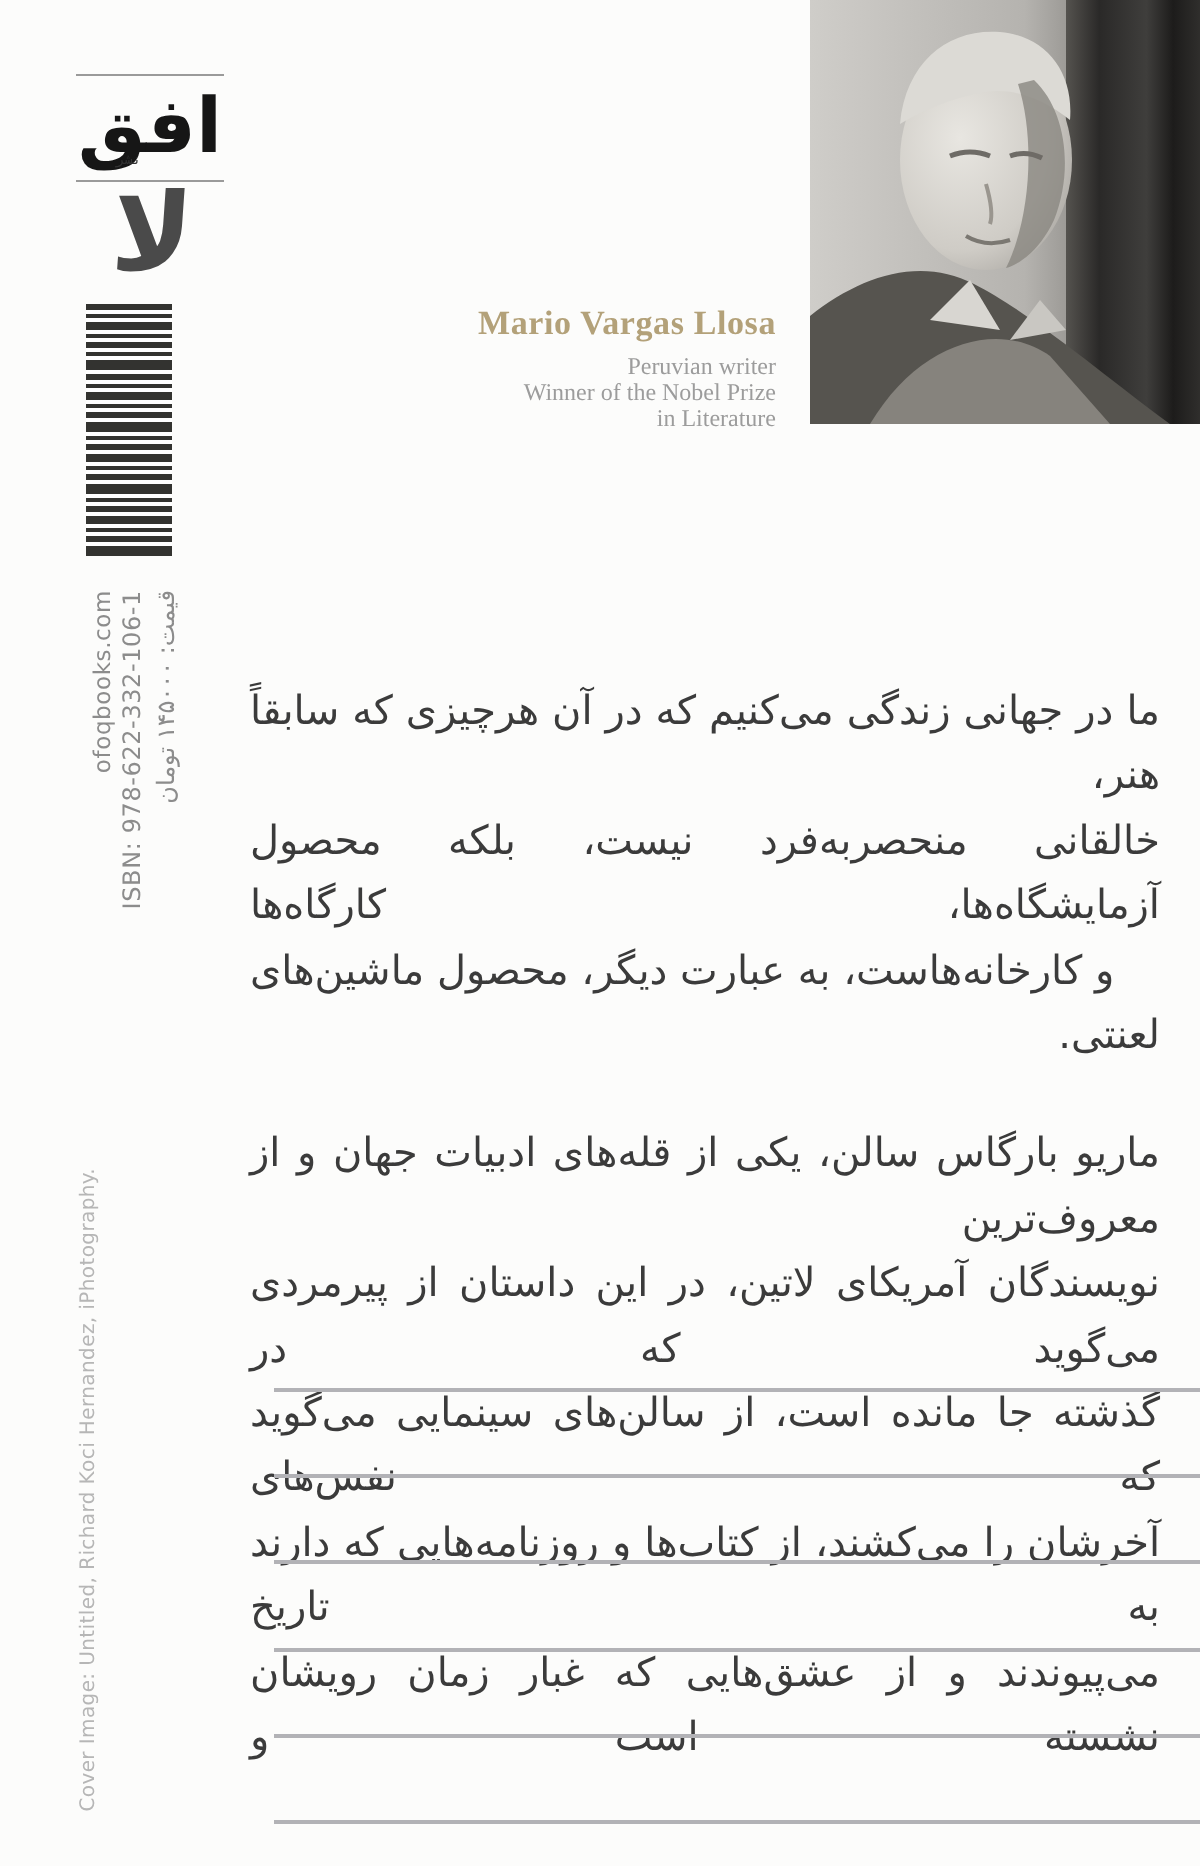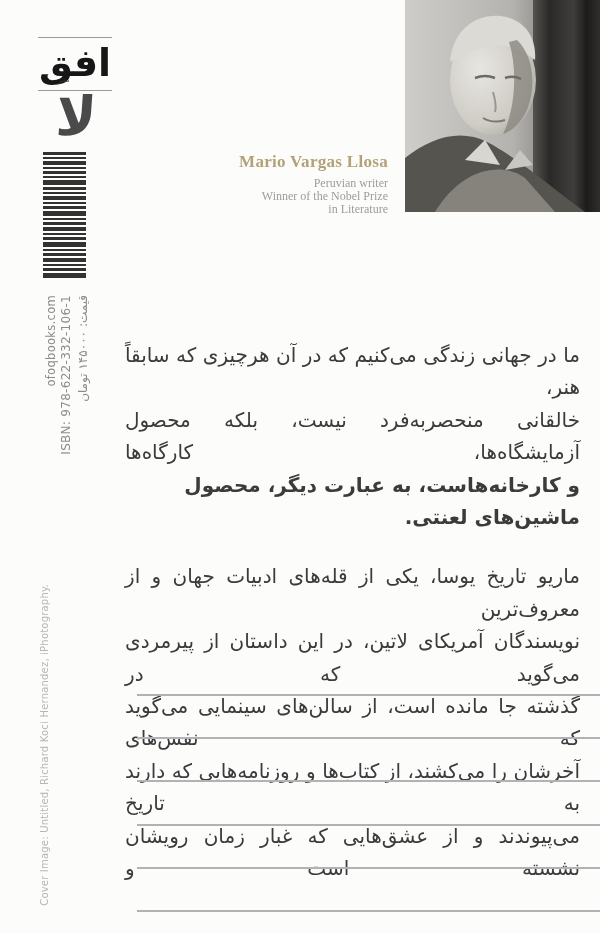--- a/index.html
+++ b/index.html
@@ -51,21 +51,21 @@
   .author .desc{font-size:12px;line-height:13px;color:#9c9c9c;margin:0;}
   
   .blurb{
     position:absolute;left:113px;top:339px;width:467px;direction:rtl;
     font-family:"DejaVu Sans",sans-serif;font-size:20px;color:#3b3b3b;
   }
   .blurb .para{margin:0 0 27px 12px;}
   .blurb .jline{
     width:100%;line-height:32.4px;text-align:justify;text-align-last:justify;
   }
-  .blurb .jline.last{text-align:right;text-align-last:right;font-weight:bold;}
+  .blurb .jline.last{text-align:left;text-align-last:right;}
   
   .rule-line{position:absolute;left:137px;width:463px;height:1.5px;background:#b2b2b6;}
 </style>
 </head>
 <body>
 
 <div class="page">
 
   <div class="logo-rule top"></div>
   <div class="ofoq-logo">افق</div>
@@ -154,21 +154,21 @@
     <p class="desc">in Literature</p>
   </div>
 
   <div class="blurb">
     <div class="para">
       <div class="jline">ما در جهانی زندگی می‌کنیم که در آن هرچیزی که سابقاً هنر،</div>
       <div class="jline">خالقانی منحصربه‌فرد نیست، بلکه محصول آزمایشگاه‌ها، کارگاه‌ها</div>
       <div class="jline last">و کارخانه‌هاست، به عبارت دیگر، محصول ماشین‌های لعنتی.</div>
     </div>
     <div class="para">
-      <div class="jline">ماریو تاریخ یوسا، یکی از قله‌های ادبیات جهان و از معروف‌ترین</div>
+      <div class="jline">ماریو بارگاس سالن، یکی از قله‌های ادبیات جهان و از معروف‌ترین</div>
       <div class="jline">نویسندگان آمریکای لاتین، در این داستان از پیرمردی می‌گوید که در</div>
       <div class="jline">گذشته جا مانده است، از سالن‌های سینمایی می‌گوید که نفس‌های</div>
       <div class="jline">آخرشان را می‌کشند، از کتاب‌ها و روزنامه‌هایی که دارند به تاریخ</div>
       <div class="jline">می‌پیوندند و از عشق‌هایی که غبار زمان رویشان نشسته است و</div>
 
     </div>
   </div>
 
   <div class="rule-line" style="top:694px"></div>
   <div class="rule-line" style="top:737px"></div>

